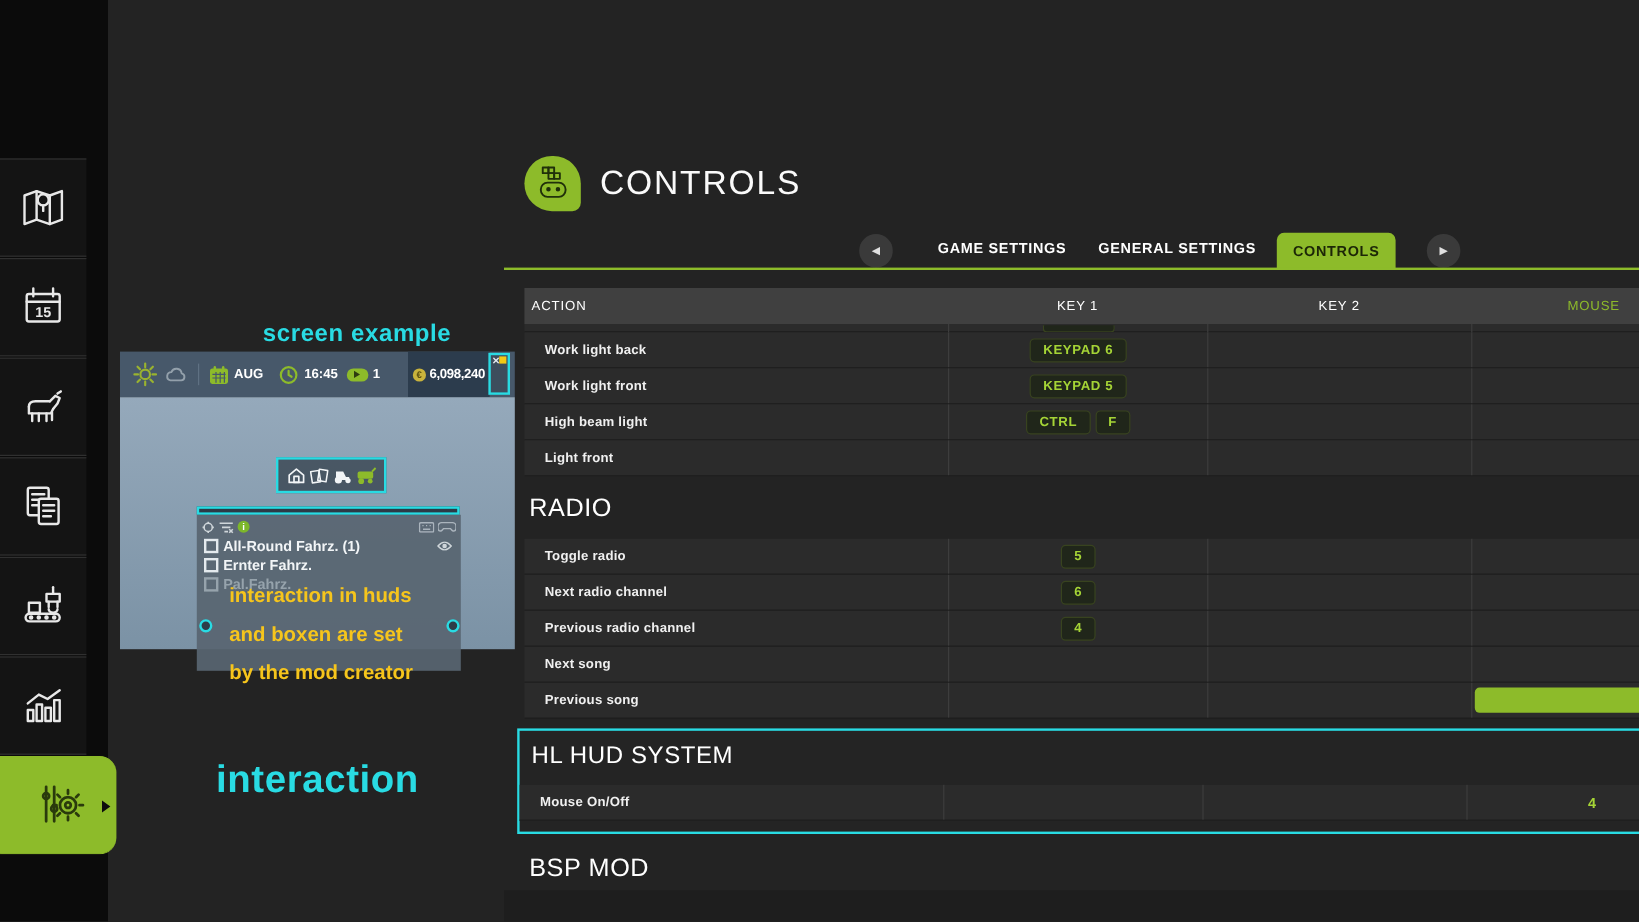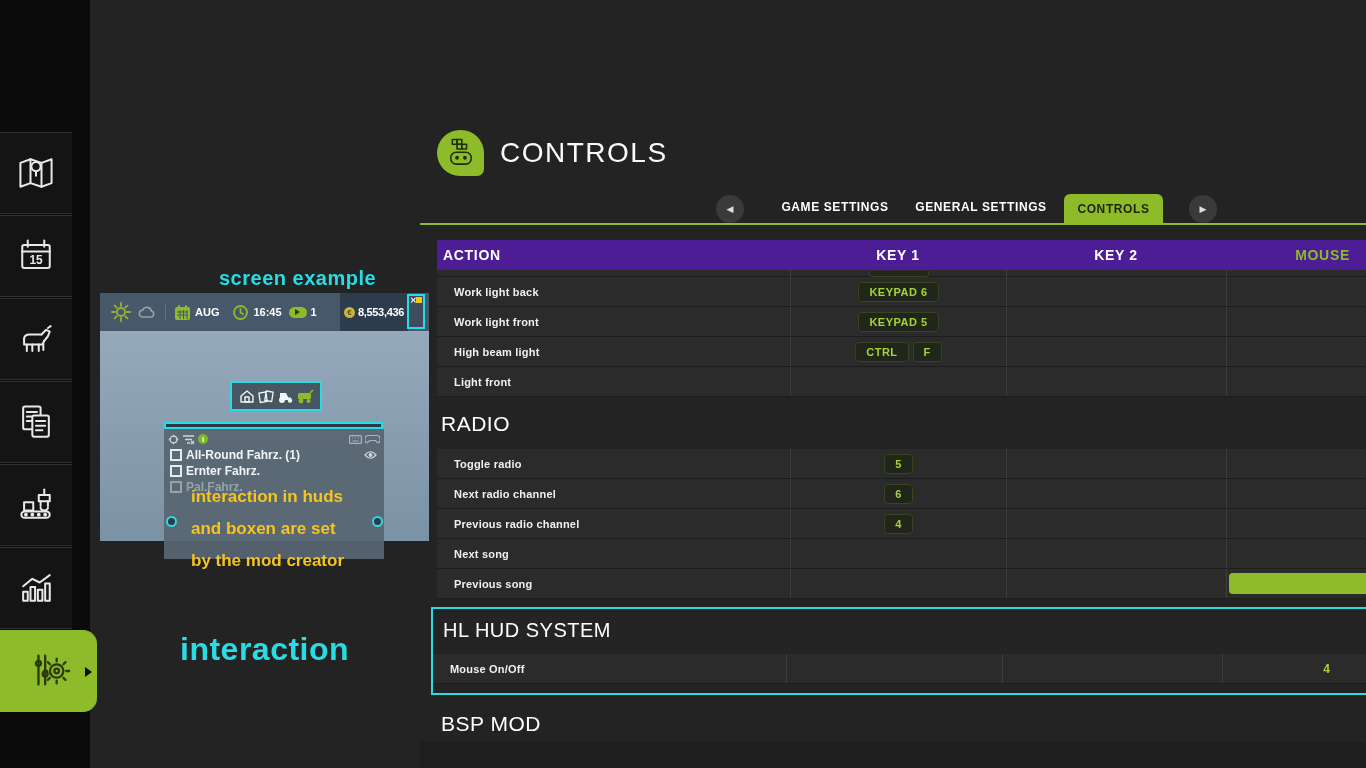--- a/index.html
+++ b/index.html
@@ -24,21 +24,21 @@
   .tab-circle{position:absolute;top:195px;width:28px;height:28px;border-radius:50%;background:#3a3a3a;
               display:flex;align-items:center;justify-content:center;color:#e0e0e0;font-size:9px;}
   .tab-label{position:absolute;top:200px;font-size:12px;font-weight:bold;color:#fff;letter-spacing:.6px;text-align:center;}
   .tab-active{position:absolute;left:1064px;top:194px;width:99px;height:31px;background:#8dbb2a;border-radius:6px 6px 0 0;
               font-size:12px;font-weight:bold;color:#1c2607;letter-spacing:.6px;text-align:center;line-height:31px;}
   .tab-underline{position:absolute;left:420px;top:223px;width:946px;height:2px;background:#8dbb2a;}
 
   
   #controls-flow{position:absolute;left:437px;top:240px;width:929px;}
   .t-header,.row{display:grid;grid-template-columns:353px 216px 220px 140px;align-items:stretch;}
-  .t-header{background:#4c1d95;height:30px;font-size:14px;font-weight:bold;color:#fff;letter-spacing:.7px;}
+  .t-header{background:#404040;height:30px;font-size:11px;font-weight:normal;color:#fff;letter-spacing:.7px;}
   .hcell{display:flex;align-items:center;height:100%;}
   .hcell.c0{padding-left:6px;}
   .hcell.c1,.hcell.c2{justify-content:center;}
   .hcell.c3{justify-content:flex-end;color:#8dbb2a;padding-right:16px;}
   .row{background:#2b2b2b;border-bottom:1px solid #1d1d1d;height:29px;}
   .cell{display:flex;align-items:center;height:100%;box-sizing:border-box;}
   .cell.a{padding-left:17px;font-size:11px;font-weight:bold;color:#f0f0f0;letter-spacing:.2px;}
   .cell.k1,.cell.k2{justify-content:center;border-left:1px solid #3d3d3d;gap:4px;}
   .cell.m{justify-content:flex-end;border-left:1px solid #3d3d3d;padding-right:32px;position:relative;}
   .keybtn{background:#20261a;border:1px solid #38431f;border-radius:4px;color:#a5d436;
@@ -311,21 +311,21 @@
       <circle cx="8.5" cy="8.5" r="6.5"></circle>
         <path d="M8.5 5 v3.5 l2.5 1.5"></path>
     </svg>
     <span class="tb-text">16:45</span>
     <span class="timescale">
         <span class="t"></span>
       </span>
     <span class="tb-text">1</span>
     <div class="tb-money">
       <span class="coin">€</span>
-      <span class="val">8,553,436</span>
+      <span class="val">6,098,240</span>
     </div>
     <div class="tb-cyanbox">
       <span class="x">✕</span>
       <span class="ysq"></span>
     </div>
   </div>
 
   <div class="inset-body">
     <div class="iconsbox">
       <svg width="16" height="15" viewBox="0 0 16 15" fill="none" stroke="#f2f5f7" stroke-width="1.4" stroke-linejoin="round">

